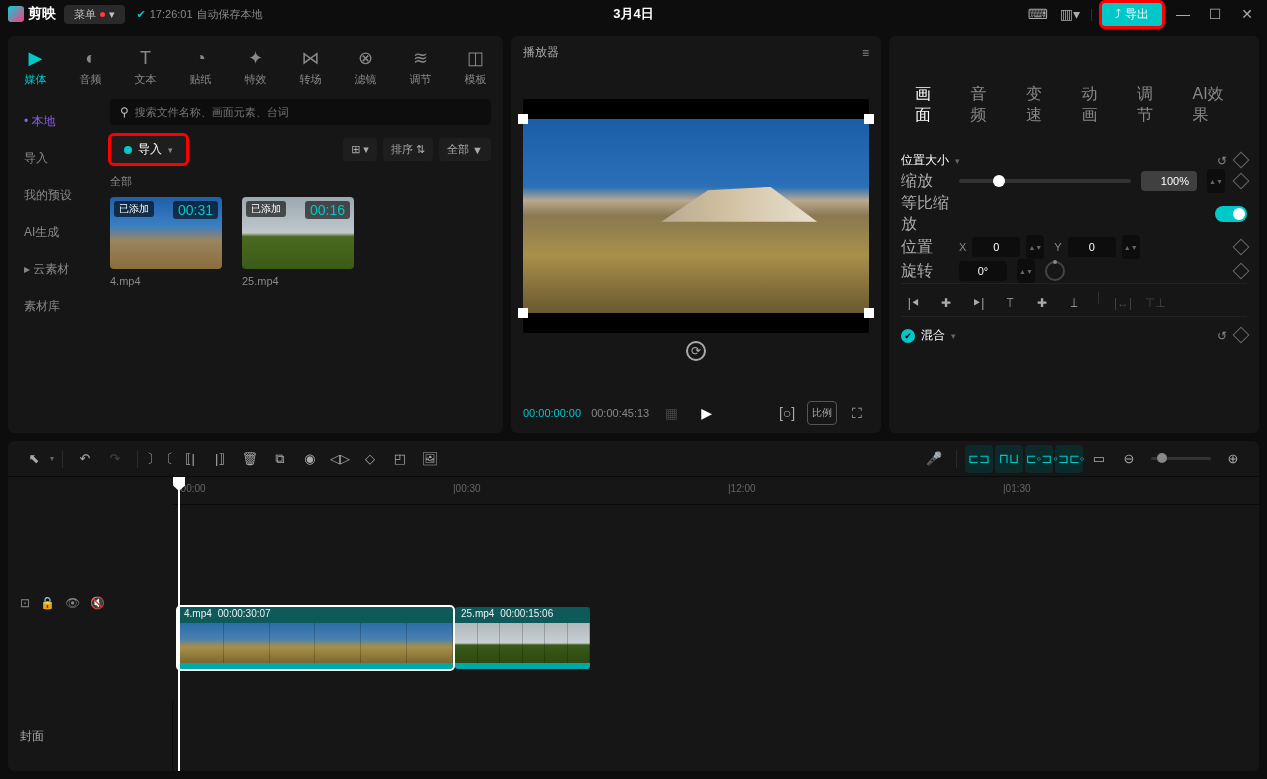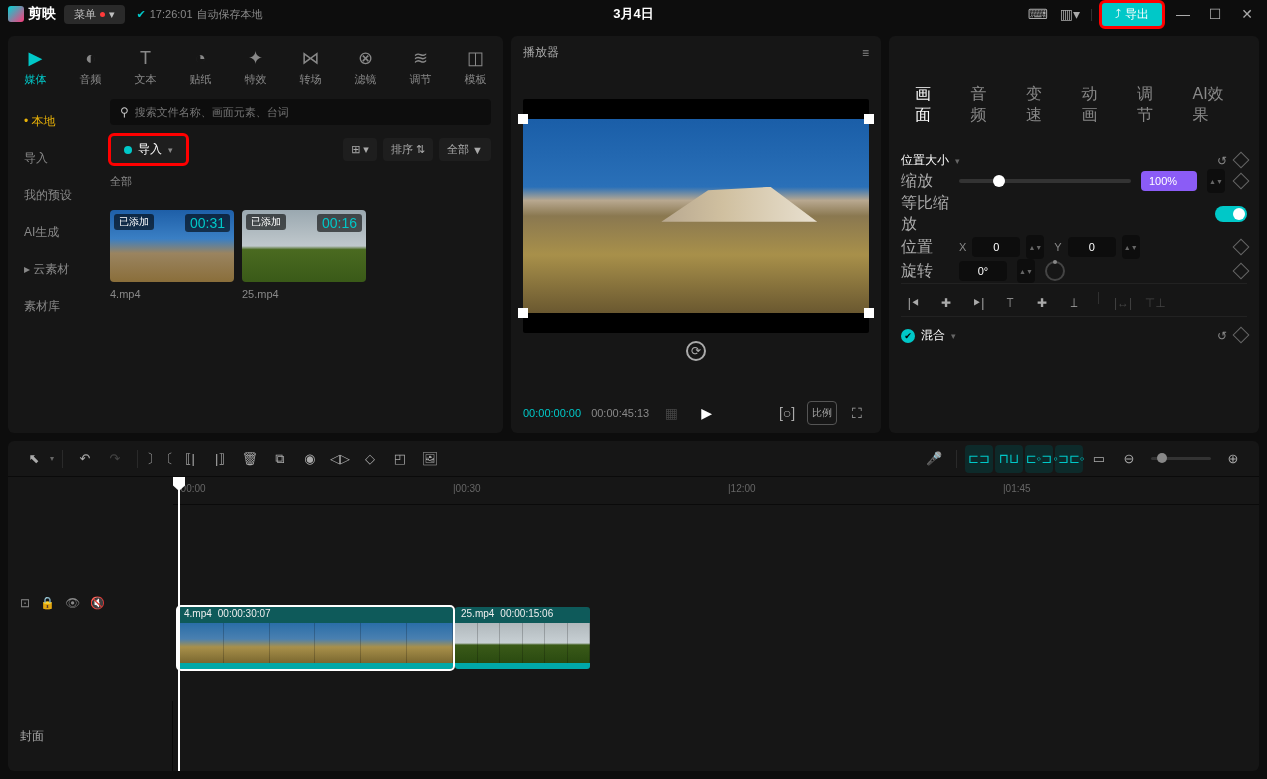--- a/index.html
+++ b/index.html
@@ -19,33 +19,33 @@
 .main-row { display: flex; height: 405px; gap: 8px; padding: 8px 8px 0 8px; }
 .panel { background: #161616; border-radius: 6px; display: flex; flex-direction: column; overflow: hidden; }
 .left-panel { width: 495px; }
 .tool-tabs { display: flex; padding: 8px 0; gap: 0; }
 .tool-tab { flex: 1; display: flex; flex-direction: column; align-items: center; gap: 4px; color: #888; cursor: pointer; font-size: 11px; padding: 4px 0; }
 .tool-tab.active { color: #00c8c8; }
 .tool-tab-icon { width: 20px; height: 20px; display: flex; align-items: center; justify-content: center; font-size: 18px; }
 .left-body { display: flex; flex: 1; overflow: hidden; }
 .side-nav { width: 90px; display: flex; flex-direction: column; padding-top: 4px; }
 .side-item { padding: 10px 16px; color: #888; cursor: pointer; font-size: 12px; }
-.side-item.active { color: #eab308; }
+.side-item.active { color: #8b5cf6; }
 .media-area { flex: 1; padding: 0 12px; display: flex; flex-direction: column; }
 .search-bar { background: #0d0d0d; border-radius: 4px; padding: 6px 10px; display: flex; align-items: center; gap: 6px; margin-bottom: 10px; }
 .search-bar input { background: transparent; border: none; color: #888; flex: 1; outline: none; font-size: 11px; }
 .import-row { display: flex; align-items: center; gap: 8px; margin-bottom: 10px; }
 .import-btn { background: #1e1e1e; border: none; color: #fff; padding: 6px 14px; border-radius: 4px; cursor: pointer; display: flex; align-items: center; gap: 6px; font-size: 12px; }
 .import-dot { width: 8px; height: 8px; background: #00c8c8; border-radius: 50%; }
 .import-row-right { margin-left: auto; display: flex; gap: 6px; }
 .pill { background: #1e1e1e; color: #aaa; padding: 4px 8px; border-radius: 4px; font-size: 11px; cursor: pointer; display: flex; align-items: center; gap: 3px; }
 .section-label { color: #888; font-size: 11px; margin-bottom: 8px; }
 .thumbs { display: flex; gap: 12px; }
 .thumb { width: 120px; }
-.thumb-img { width: 124px; height: 72px; border-radius: 4px; position: relative; overflow: hidden; margin-top: 13px; }
+.thumb-img { width: 112px; height: 72px; border-radius: 4px; position: relative; overflow: hidden; }
 .thumb-img.mountain { background: linear-gradient(to bottom, #1e5fa8 0%, #3a7fc4 40%, #9a8460 60%, #8a6e3a 100%); }
 .thumb-img.field { background: linear-gradient(to bottom, #9aa8b0 0%, #c0c8cc 50%, #4a6a20 55%, #3a5a18 100%); }
 .thumb-badge { position: absolute; top: 4px; left: 4px; background: rgba(0,0,0,.6); color: #fff; padding: 1px 5px; border-radius: 3px; font-size: 10px; }
 .thumb-time { position: absolute; top: 4px; right: 4px; background: rgba(0,0,0,.6); color: #00c8c8; padding: 1px 5px; border-radius: 3px; font-size: 14px; }
 .thumb-name { color: #888; font-size: 11px; margin-top: 6px; }
 .center-panel { width: 370px; gap: 30px; }
 .player-header { display: flex; align-items: center; padding: 8px 12px; color: #aaa; font-size: 12px; }
 .player-menu { margin-left: auto; color: #888; }
 .player-viewport { flex: 1; margin: 0 12px; position: relative; background: #000; border-radius: 2px; display: flex; align-items: center; justify-content: center; }
 .player-frame { width: 100%; aspect-ratio: 16/9; position: relative; background: linear-gradient(to bottom, #1a5ea8 0%, #2a70b8 35%, #b8a890 42%, #8a7850 50%, #a8904a 70%, #6a5830 100%); }
@@ -65,21 +65,21 @@
 .sub-tabs { display: flex; background: #0d0d0d; margin: 0 12px; border-radius: 4px; }
 .sub-tab { flex: 1; text-align: center; padding: 6px; color: #888; cursor: pointer; font-size: 11px; }
 .sub-tab.active { background: #2a2a2a; color: #fff; border-radius: 4px; }
 .prop-body { padding: 12px; display: flex; flex-direction: column; gap: 0; overflow-y: auto; }
 .prop-section-title { color: #fff; display: flex; align-items: center; gap: 6px; font-size: 12px; }
 .prop-section-icons { margin-left: auto; display: flex; gap: 8px; color: #888; }
 .prop-row { display: flex; align-items: center; gap: 10px; }
 .prop-label { width: 48px; color: #aaa; font-size: 16px; }
 .slider { flex: 1; height: 4px; background: #333; border-radius: 2px; position: relative; }
 .slider-thumb { position: absolute; top: -4px; width: 12px; height: 12px; background: #fff; border-radius: 50%; }
-.num-box { background: #8b5cf6; color: #fff; padding: 4px 8px; border-radius: 4px; font-size: 11px; min-width: 56px; text-align: center; display: flex; align-items: center; justify-content: flex-start; }
+.num-box { background: #404040; color: #fff; padding: 4px 8px; border-radius: 4px; font-size: 11px; min-width: 56px; text-align: center; display: flex; align-items: center; justify-content: flex-end; }
 .toggle-on { width: 32px; height: 16px; background: #00c8c8; border-radius: 8px; position: relative; margin-left: auto; cursor: pointer; }
 .toggle-on::after { content: ""; position: absolute; right: 2px; top: 2px; width: 12px; height: 12px; background: #fff; border-radius: 50%; }
 .coord-group { display: flex; gap: 6px; align-items: center; }
 .coord-label { color: #888; font-size: 11px; }
 .num-input { background: #0d0d0d; color: #fff; border: none; width: 48px; padding: 4px; text-align: center; border-radius: 4px; font-size: 11px; }
 .spinner { background: #0d0d0d; width: 18px; height: 24px; border-radius: 4px; display: flex; flex-direction: column; color: #666; font-size: 7px; align-items: center; justify-content: center; }
 .rot-circle { width: 20px; height: 20px; border: 2px solid #444; border-radius: 50%; position: relative; }
 .rot-circle::after { content: ""; position: absolute; top: -3px; left: 50%; width: 4px; height: 4px; background: #888; border-radius: 50%; transform: translateX(-50%); }
 .align-row { display: flex; gap: 6px; padding-top: 6px; border-top: 1px solid #222;}
 .align-btn { width: 26px; height: 26px; background: transparent; border: none; color: #aaa; display: flex; align-items: center; justify-content: center; cursor: pointer; font-size: 12px;}
@@ -391,21 +391,21 @@
         <span>👁</span>
         <span>🔇</span>
       </div>
       <div class="tl-cover">封面</div>
     </div>
     <div class="tl-tracks" id="tl-tracks">
       <div class="ruler" id="ruler">
           <span class="ruler-tick" style="left: 5px;">|00:00</span>
           <span class="ruler-tick" style="left: 280px;">|00:30</span>
           <span class="ruler-tick" style="left: 555px;">|12:00</span>
-          <span class="ruler-tick" style="left: 830px;">|01:45</span>
+          <span class="ruler-tick" style="left: 830px;">|01:30</span>
         </div>
       <div class="playhead" id="playhead" style="left: 5px;"></div>
       <div class="track-lane" id="track-lane" style="top:130px">
           <div class="clip active" style="left: 5px; width: 275px;">
             <div class="clip-header">
               <span>4.mp4</span>
               <span>00:00:30:07</span>
             </div>
             <div class="clip-body">
               <div class="clip-frame m"></div>

